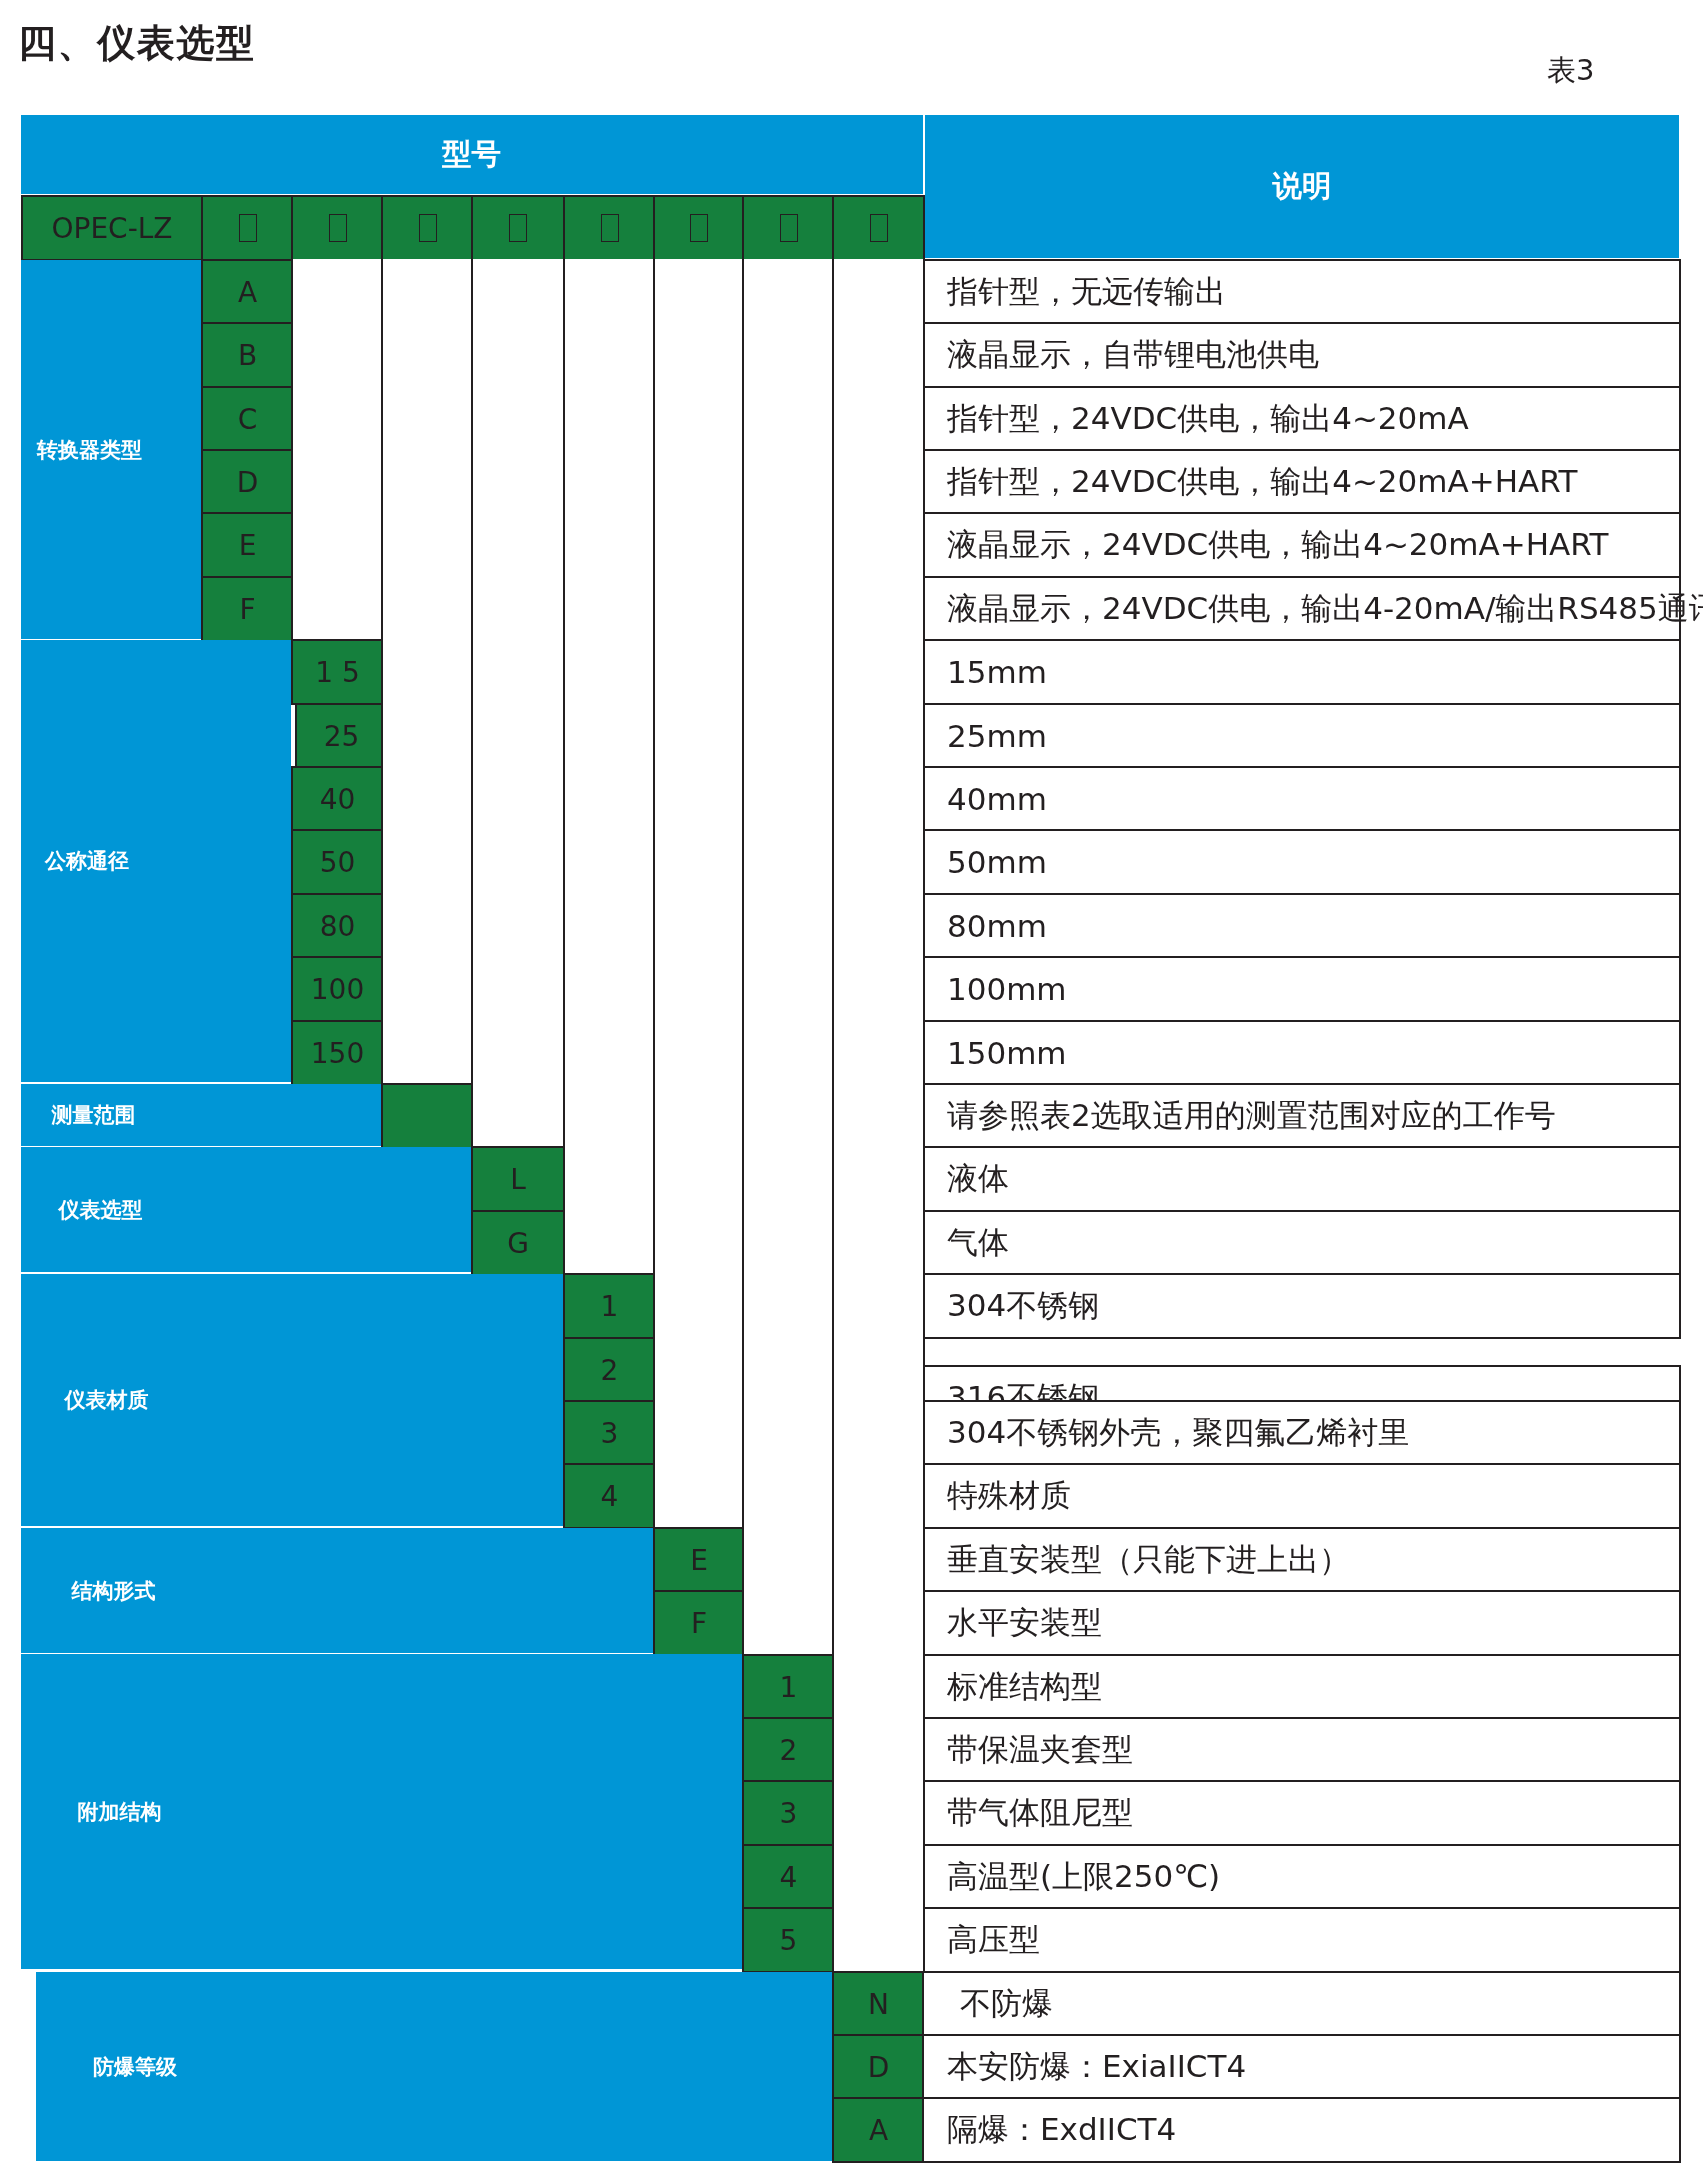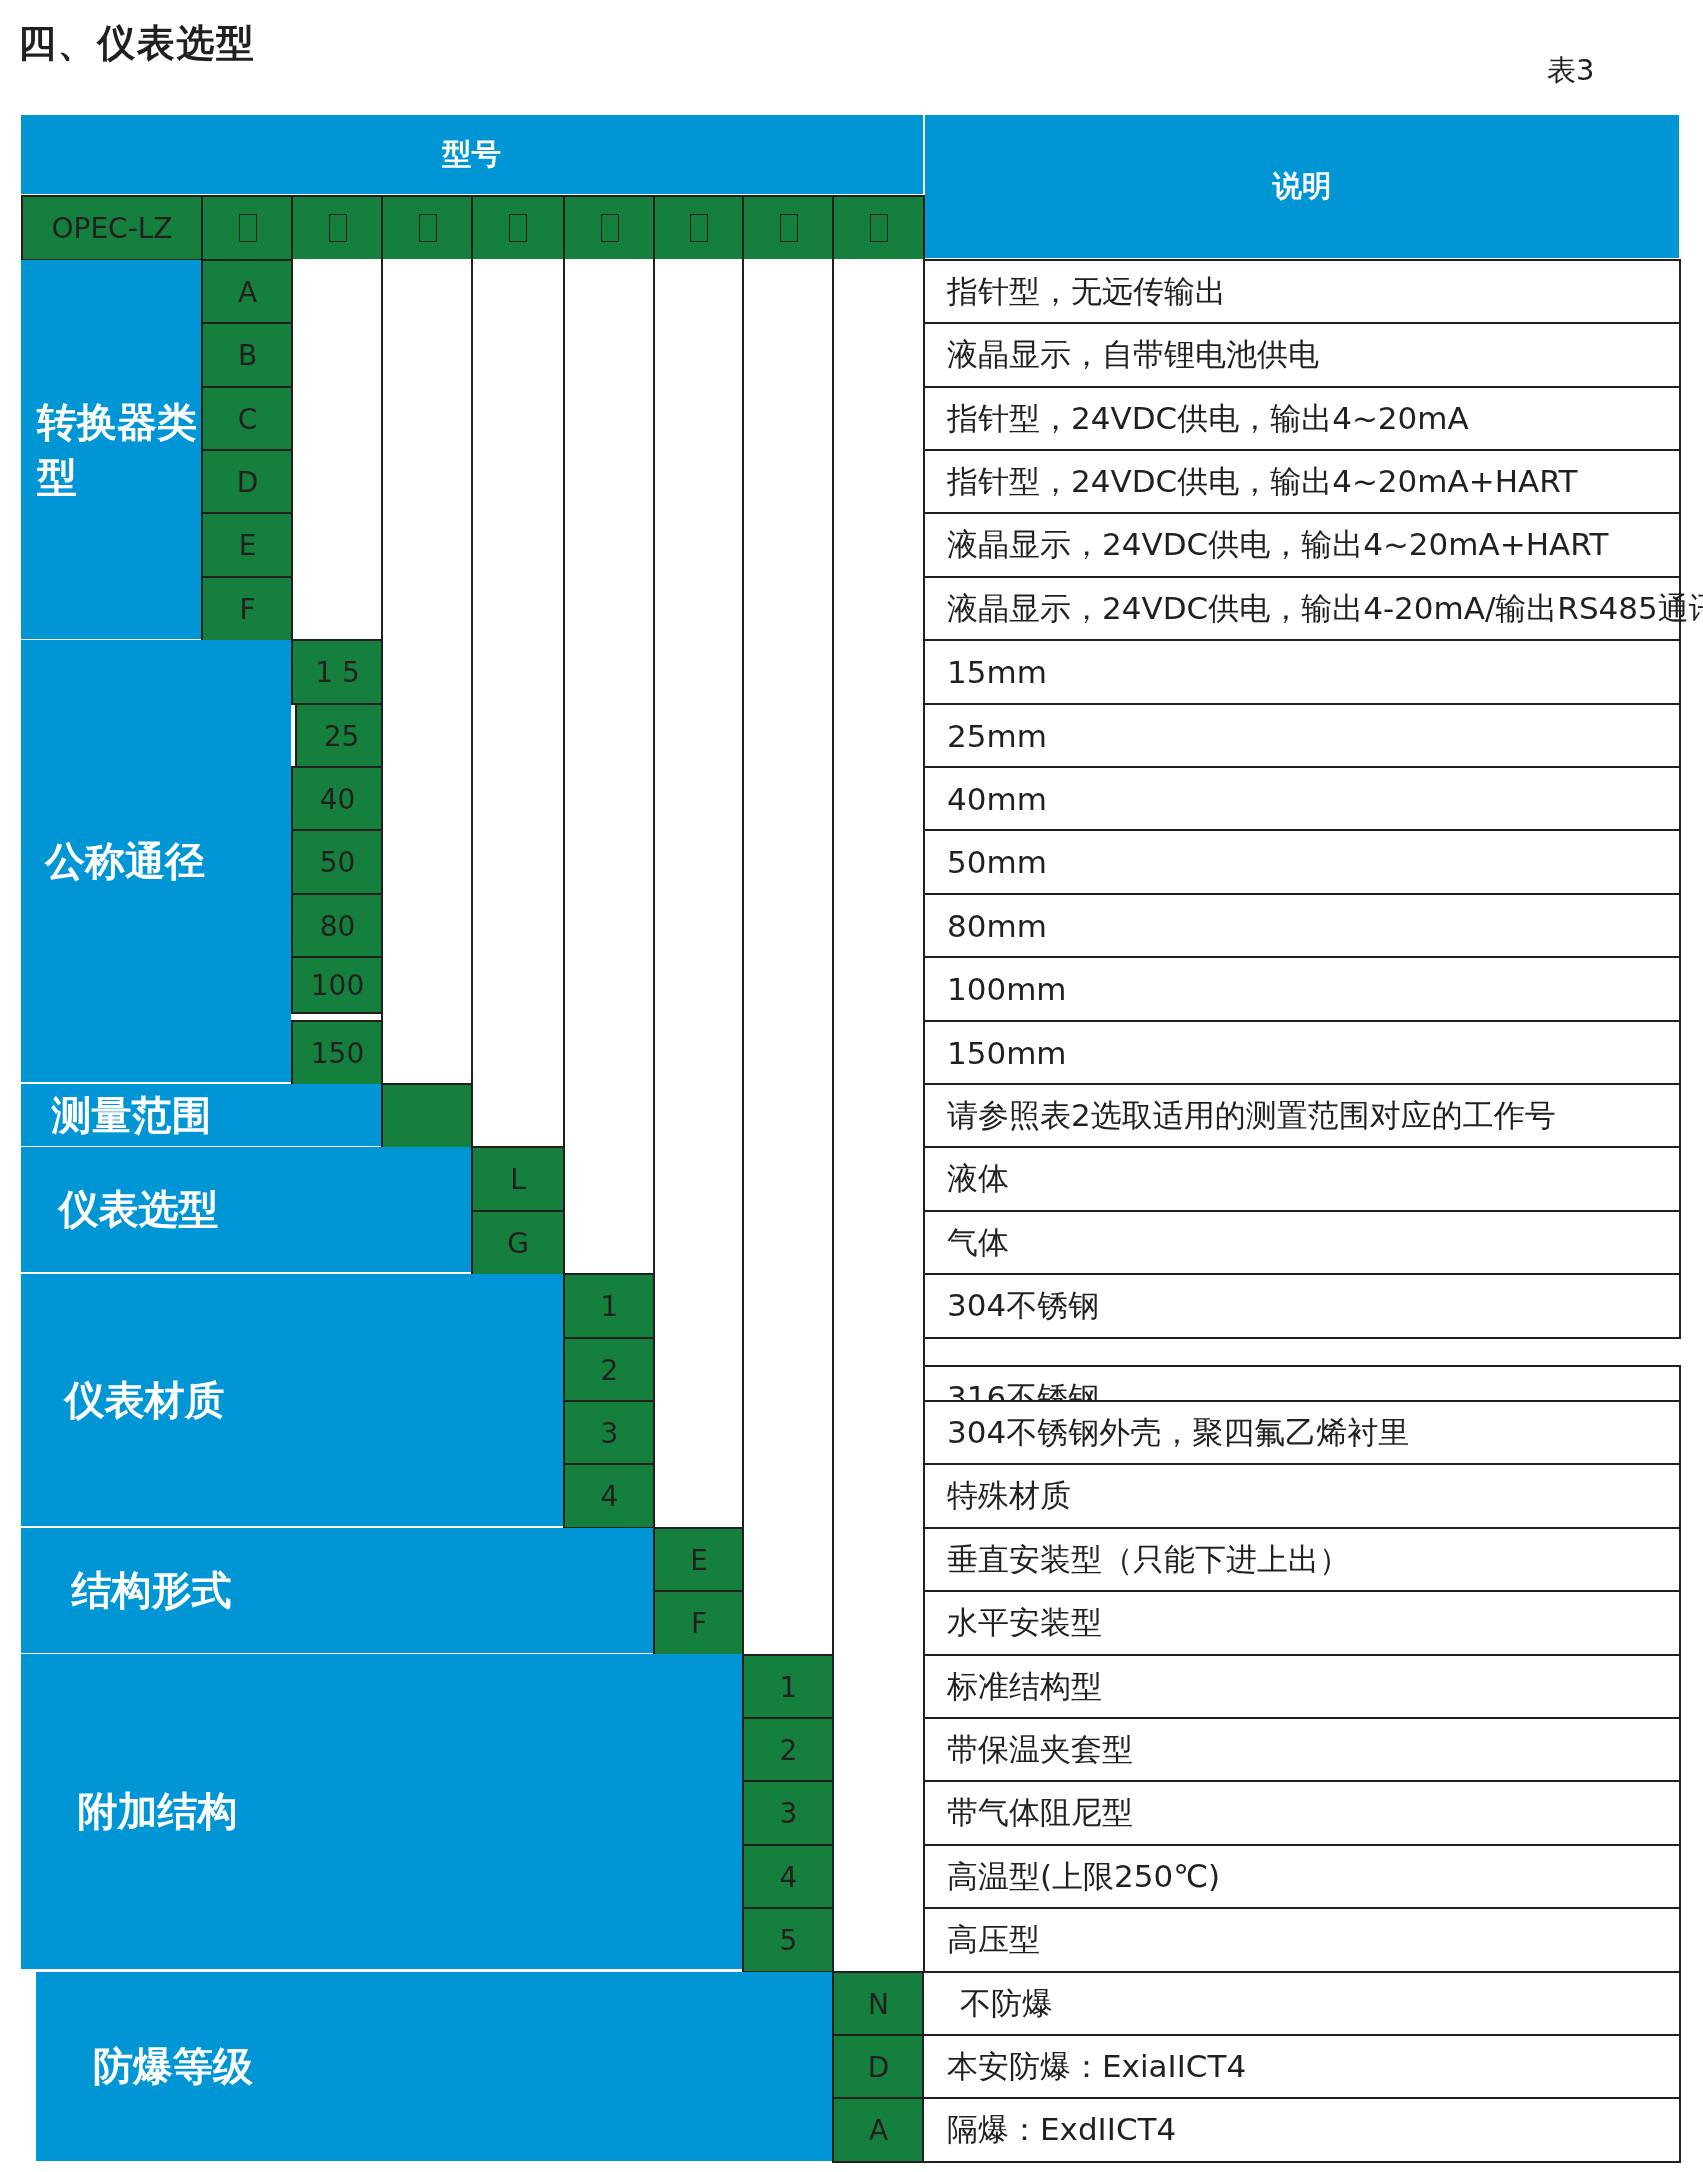--- a/index.html
+++ b/index.html
@@ -2,21 +2,21 @@
 <html style="font-size:13px"><head>
 <meta charset="utf-8">
 <style>
   html,body{margin:0;padding:0;background:#ffffff;}
   body{width:1704px;height:2172px;position:relative;overflow:hidden;font-family:"DejaVu Sans","Liberation Sans",sans-serif;color:#231f20;}
   .title{position:absolute;left:18px;top:18px;font-size:38px;font-weight:bold;letter-spacing:1.6px;}
   .table-no{position:absolute;left:1547px;top:51px;font-size:29px;}
   .abs{position:absolute;box-sizing:border-box;}
   .blue{background:#0096d6;color:#ffffff;font-weight:bold;display:flex;align-items:center;justify-content:center;}
   .blue-head{font-size:29.5px;}
-  .label{font-size:40px;justify-content:flex-start;padding-left:0;}
+  .label{font-size:21px;justify-content:flex-start;padding-left:0;}
   .cell{background:#15803d;border:2.5px solid #231f20;display:flex;align-items:center;justify-content:center;font-size:28px;}
   .empty{background:#fff;border-left:2.5px solid #231f20;border-right:2.5px solid #231f20;border-bottom:2.5px solid #231f20;}
   .desc{background:#fff;border:2.5px solid #231f20;display:flex;align-items:center;padding-left:23px;font-size:31px;white-space:nowrap;}
   .box{display:inline-block;width:18px;height:28px;border:1.6px solid #231f20;box-sizing:border-box;}
 </style>
 </head>
 <body>
 
 <div class="title">四、仪表选型</div>
 <div class="table-no">表3</div>
@@ -124,21 +124,21 @@
       </div>
       <div class="abs desc" style="left: 922px; top: 829px; width: 759px; height: 66px;">
         <span>50mm</span>
       </div>
       <div class="abs cell" style="left: 291px; top: 893px; width: 93px; height: 66px;">
         <span>80</span>
       </div>
       <div class="abs desc" style="left: 922px; top: 893px; width: 759px; height: 66px;">
         <span>80mm</span>
       </div>
-      <div class="abs cell" style="left: 291px; top: 956px; width: 93px; height: 58px;">
+      <div class="abs cell" style="left: 291px; top: 956px; width: 93px; height: 66px;">
         <span>100</span>
       </div>
       <div class="abs desc" style="left: 922px; top: 956px; width: 759px; height: 66px;">
         <span>100mm</span>
       </div>
       <div class="abs cell" style="left: 291px; top: 1020px; width: 93px; height: 66px;">
         <span>150</span>
       </div>
       <div class="abs desc" style="left: 922px; top: 1020px; width: 759px; height: 66px;">
         <span>150mm</span>

